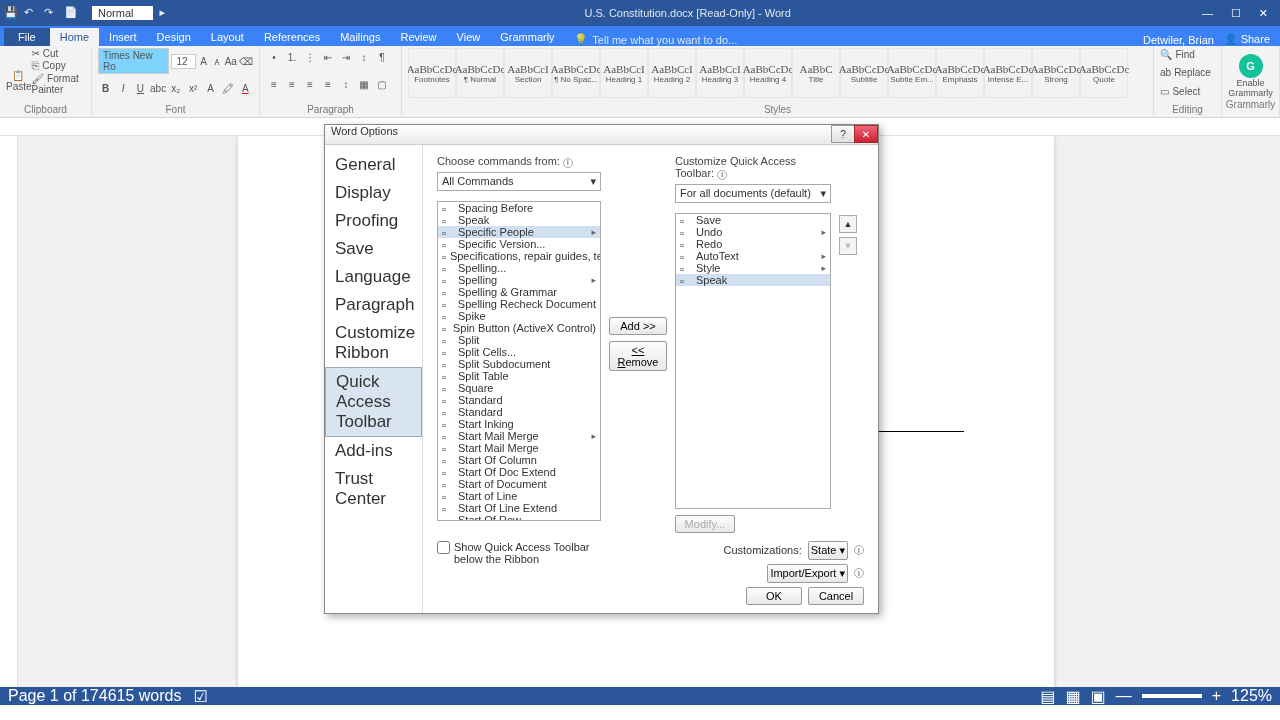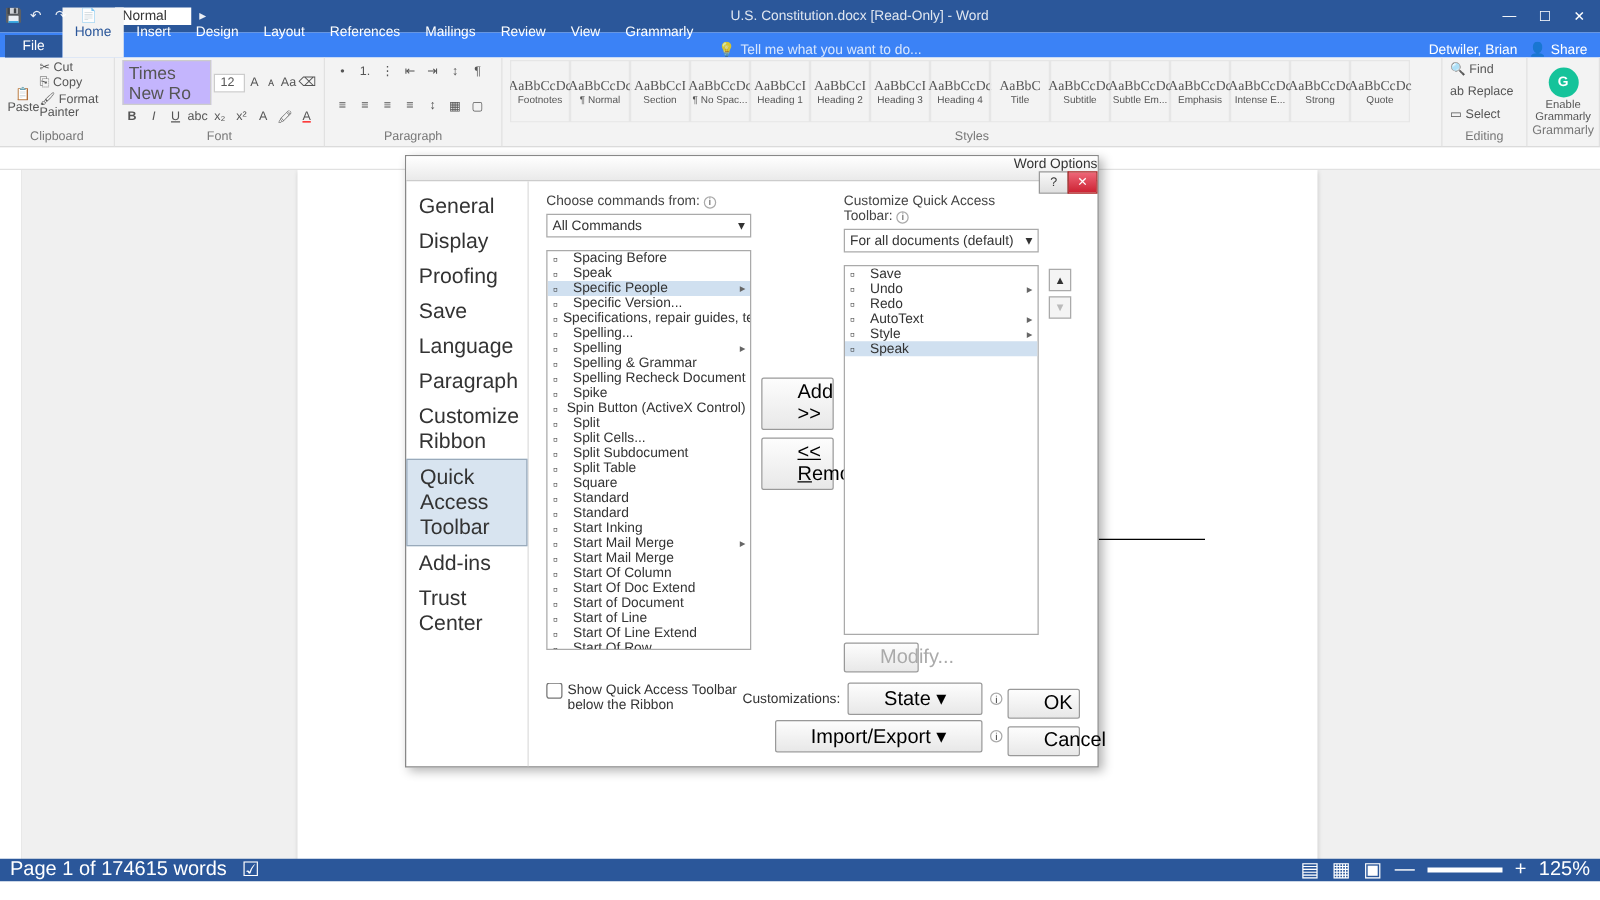--- a/index.html
+++ b/index.html
@@ -9,36 +9,36 @@
 .titlebar { background: #2b579a; height: 26px; display: flex; align-items: center; color: #fff; font-size: 11px; padding: 0 4px; }
 .titlebar .qat { display: flex; gap: 6px; align-items: center; }
 .titlebar .qat-icon { width: 14px; height: 14px; opacity: 0.9; }
 .titlebar .doc-dropdown { background: #fff; color: #333; padding: 1px 20px 1px 6px; font-size: 11px; margin-left: 8px; border-radius: 0; }
 .titlebar .title { flex: 1; text-align: center; opacity: 0.85; }
 .titlebar .win-controls { display: flex; gap: 18px; padding-right: 8px; }
 
 
 .ribbon-tabs { background: #3b82f6; height: 20px; display: flex; align-items: flex-end; font-size: 11px; color: #fff; padding-left: 4px; }
 .ribbon-tabs .file-tab { background: #2b579a; padding: 3px 14px; }
-.ribbon-tabs .tab { padding: 14px 10px; cursor: pointer; }
+.ribbon-tabs .tab { padding: 3px 10px; cursor: pointer; }
 .ribbon-tabs .tab.active { background: #f3f3f3; color: #2b579a; }
 .ribbon-tabs .tell-me { margin-left: 10px; opacity: 0.8; display: flex; align-items: center; gap: 4px; }
 .ribbon-tabs .right { margin-left: auto; display: flex; align-items: center; gap: 10px; padding-right: 10px; }
 
 
 .ribbon { background: #f3f3f3; height: 72px; border-bottom: 1px solid #d4d4d4; display: flex; font-size: 11px; color: #555; }
 .ribbon .group { border-right: 1px solid #e1e1e1; padding: 2px 6px; display: flex; flex-direction: column; justify-content: space-between; }
 .ribbon .group-label { text-align: center; font-size: 10px; color: #777; padding-top: 1px; }
 .ribbon .clipboard { width: 92px; }
 .ribbon .clipboard .paste { display: flex; }
 .ribbon .clipboard .paste-big { width: 32px; height: 44px; display: flex; flex-direction: column; align-items: center; justify-content: flex-end; font-size: 10px; }
 .ribbon .clipboard .side { display: flex; flex-direction: column; gap: 1px; font-size: 10px; }
 .ribbon .font { width: 168px; }
 .ribbon .font-row { display: flex; gap: 2px; align-items: center; }
-.ribbon .font-name { border: 1px solid #ccc; background: #c4b5fd; padding: 1px 4px; font-size: 14px; width: 96px; }
+.ribbon .font-name { border: 1px solid #ccc; background: #7dd3fc; padding: 1px 4px; font-size: 10px; width: 96px; }
 .ribbon .font-size { border: 1px solid #ccc; background: #fff; padding: 1px 4px; font-size: 10px; width: 30px; }
 .ribbon .btn-tiny { width: 16px; height: 18px; display: inline-flex; align-items: center; justify-content: center; font-size: 10px; }
 .ribbon .paragraph { width: 142px; }
 .ribbon .styles { flex: 1; display: flex; flex-direction: column; }
 .ribbon .style-gallery { display: flex; gap: 0; overflow: hidden; height: 50px; }
 .ribbon .style-item { width: 48px; border: 1px solid #e6e6e6; display: flex; flex-direction: column; align-items: center; justify-content: center; font-size: 8px; padding: 1px; }
 .ribbon .style-item .preview { font-size: 11px; font-family: 'Times New Roman', serif; }
 .ribbon .editing { width: 68px; }
 .ribbon .editing .row { display: flex; align-items: center; gap: 3px; font-size: 10px; padding: 1px 0; }
 .ribbon .grammarly { width: 58px; display: flex; flex-direction: column; align-items: center; justify-content: center; }
@@ -51,21 +51,21 @@
 .doc-area { position: absolute; left: 18px; right: 0; top: 136px; bottom: 18px; background: #f0f0f0; overflow: hidden; }
 .page { position: absolute; left: 220px; top: 0; width: 816px; min-height: 1056px; background: #fff; box-shadow: 0 1px 4px rgba(0,0,0,0.2); padding: 50px 90px; font-family: 'Times New Roman', serif; font-size: 15px; line-height: 1.3; color: #000; }
 .page p { margin-bottom: 14px; text-align: left; }
 
 
 .statusbar { position: absolute; bottom: 15px; left: 0; right: 0; height: 18px; background: #2b579a; color: #fff; font-size: 16px; display: flex; align-items: center; padding: 0 8px; }
 .statusbar .right { margin-left: auto; display: flex; gap: 10px; align-items: center; }
 
 
 .dialog { position: absolute; left: 324px; top: 124px; width: 555px; height: 490px; background: #fff; border: 1px solid #888; box-shadow: 3px 3px 8px rgba(0,0,0,0.3); font-size: 11px; color: #333; }
-.dialog-title { height: 20px; background: linear-gradient(#fff, #eaeaea); border-bottom: 1px solid #ccc; display: flex; align-items: flex-end; padding-left: 6px; font-size: 11px; flex-direction: column; }
+.dialog-title { height: 20px; background: linear-gradient(#fff, #eaeaea); border-bottom: 1px solid #ccc; display: flex; align-items: flex-start; padding-left: 6px; font-size: 11px; }
 .dialog-title .right { margin-left: auto; display: flex; }
 .dialog-title .dlg-btn { width: 24px; height: 18px; border: 1px solid #999; background: linear-gradient(#f8f8f8,#e0e0e0); display: flex; align-items: center; justify-content: center; font-size: 10px; margin-left: -1px; }
 .dialog-title .dlg-close { background: linear-gradient(#e67,#c23); color: #fff; border-color: #a22; }
 .dialog-body { display: flex; height: calc(100% - 20px); }
 .dialog-nav { width: 98px; border-right: 1px solid #ddd; padding: 6px 0; }
 .dialog-nav .nav-item { padding: 4px 10px; cursor: pointer; font-size: 17px; color: #333; }
 .dialog-nav .nav-item.active { background: #d8e4f0; border: 1px solid #9ab; }
 .dialog-main { flex: 1; padding: 10px 14px; position: relative; }
 .dialog-heading { display: flex; align-items: center; gap: 8px; margin-bottom: 14px; font-size: 11px; }
 .dialog-heading .icon { width: 22px; height: 22px; background: #f0e8c8; border: 1px solid #cb8; border-radius: 2px; }
@@ -74,27 +74,27 @@
 .col { display: flex; flex-direction: column; }
 .col-label { font-size: 11px; color: #444; margin-bottom: 4px; }
 .dropdown { border: 1px solid #aaa; background: #fff; padding: 2px 4px; font-size: 11px; display: flex; justify-content: space-between; align-items: center; }
 .listbox { border: 1px solid #aaa; background: #fff; height: 320px; overflow: hidden; position: relative; }
 .listbox .items { overflow-y: auto; height: 100%; }
 .listbox .item { display: flex; align-items: center; gap: 4px; padding: 0 4px; font-size: 11px; height: 12px; line-height: 12px; white-space: nowrap; }
 .listbox .item.highlight { background: #d0e0f0; }
 .listbox .item .sm-icon { width: 12px; height: 10px; display: inline-block; }
 .listbox .item .arrow { margin-left: auto; font-size: 9px; color: #666; }
 .mid-buttons { display: flex; flex-direction: column; justify-content: center; gap: 6px; }
-.btn { border: 1px solid #999; background: linear-gradient(#fdfdfd,#e8e8e8); padding: 2px 28px; font-size: 16px; cursor: pointer; border-radius: 2px; }
+.btn { border: 1px solid #999; background: linear-gradient(#fdfdfd,#e8e8e8); padding: 2px 2px; font-size: 11px; cursor: pointer; border-radius: 2px; }
 .btn:disabled { color: #aaa; }
 .arrow-btns { display: flex; flex-direction: column; gap: 4px; align-items: center; margin-top: 60px; }
 .arrow-btn { width: 18px; height: 18px; border: 1px solid #aaa; background: #f4f4f4; display: flex; align-items: center; justify-content: center; font-size: 9px; }
-.below-lists { margin-top: 8px; display: flex; align-items: flex-start; font-size: 11px; }
+.below-lists { margin-top: 8px; display: flex; justify-content: space-between; align-items: flex-start; font-size: 11px; }
 .checkbox-row { display: flex; align-items: flex-start; gap: 4px; }
-.dialog-footer { position: absolute; bottom: 8px; right: 14px; display: flex; gap: 6px; flex-direction: column; }
+.dialog-footer { position: absolute; bottom: 8px; right: 14px; display: flex; gap: 6px; }
 .right-listbox .item.selected { background: #d0e0f0; }
 .customizations { display: flex; flex-direction: column; align-items: flex-end; gap: 4px; }
 .cust-row { display: flex; align-items: center; gap: 6px; }
 </style>
 </head>
 <body>
 
 <div class="titlebar">
   <div class="qat">
     <span class="qat-icon">💾</span>

